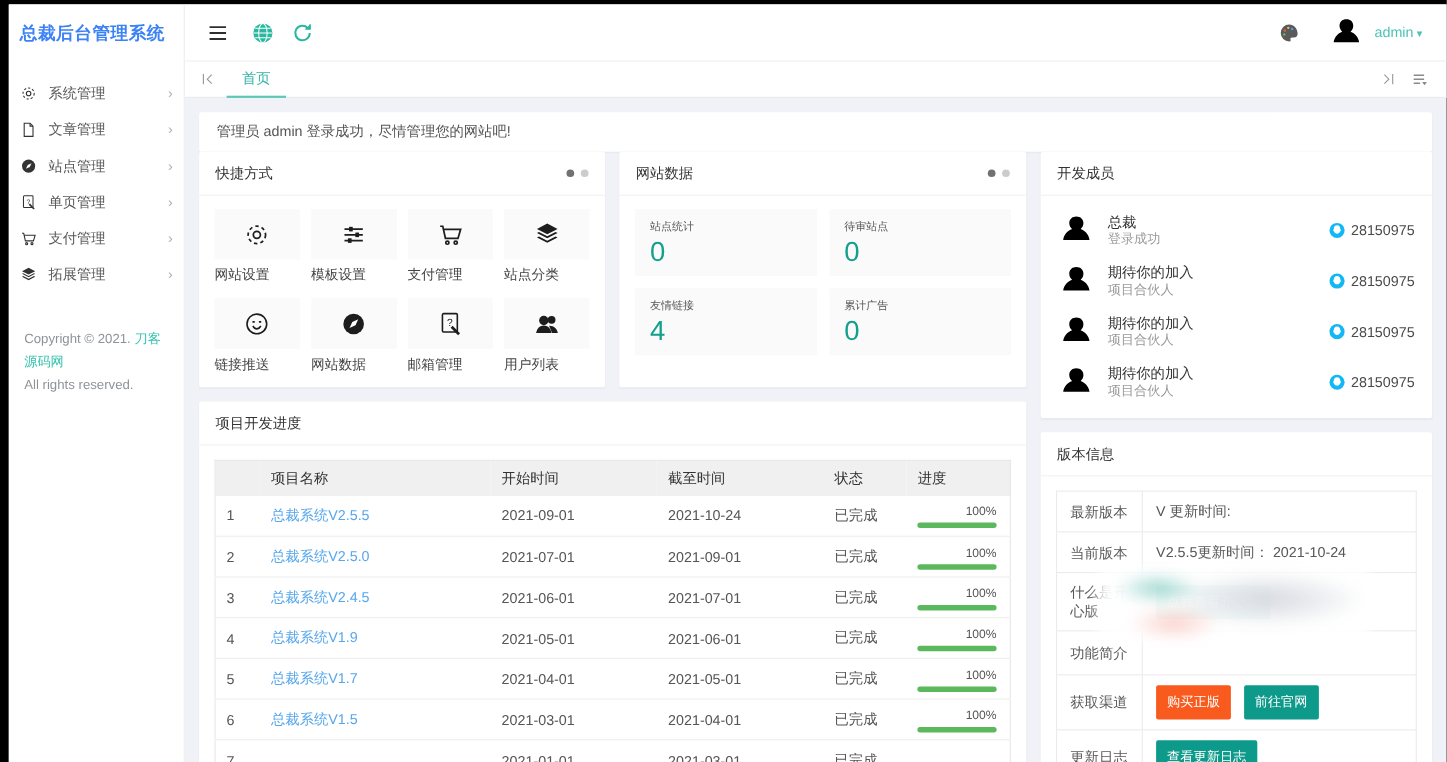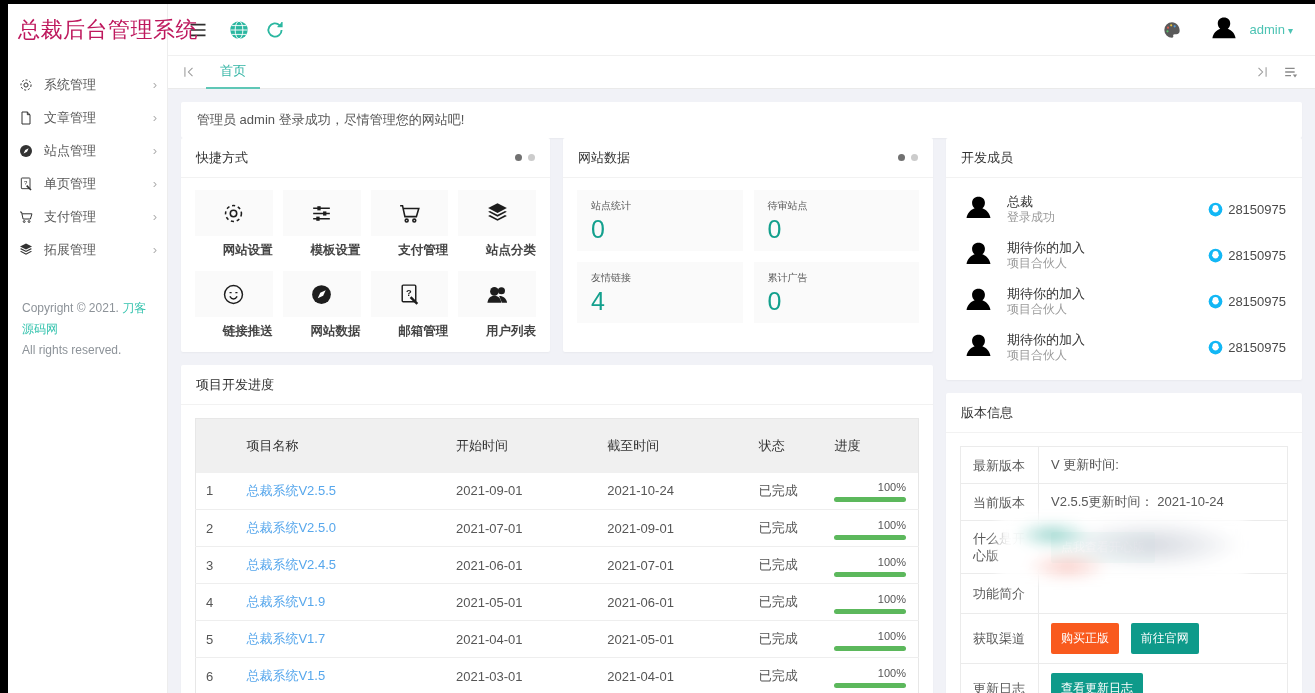--- a/index.html
+++ b/index.html
@@ -3,21 +3,21 @@
 <meta charset="utf-8">
 <style>
   * { box-sizing: border-box; margin: 0; padding: 0; }
   html,body { width:1315px; height:693px; background:#000; overflow:hidden;
     font-family:"Liberation Sans","DejaVu Sans",sans-serif; }
   .app { position:absolute; left:8px; top:4px; width:1307px; height:689px; background:#f1f2f7; }
 
   
   .sidebar { position:absolute; left:0; top:0; width:160px; height:100%; background:#fff; border-right:1px solid #ededed; z-index:3; }
   .logo { height:52px; display:flex; align-items:center; padding-left:10px;
-    font-family:"DejaVu Serif","Liberation Serif",serif; font-weight:normal; font-size:22px; color:#be185d; letter-spacing:0.5px; white-space:nowrap; }
+    font-family:"DejaVu Serif","Liberation Serif",serif; font-weight:bold; font-size:16px; color:#3b82f6; letter-spacing:0.5px; white-space:nowrap; }
   .menu { padding-top:12px; }
   .menu-item { display:flex; align-items:center; height:33px; padding:0 10px; color:#595959; font-size:13px; cursor:pointer; }
   .menu-item .mi-icon { width:16px; height:16px; margin-right:10px; color:#333; flex:0 0 16px; }
   .menu-item .mi-label { flex:1; }
   .menu-item .mi-arrow { color:#b0b0b0; font-size:13px; }
   .copyright { margin-top:32px; padding:0 14px; font-size:12px; color:#8d9399; line-height:21px; }
   .copyright a { color:#35c3ae; text-decoration:none; }
 
   
   .header { position:absolute; left:160px; top:0; right:0; height:52px; background:#fff; border-bottom:1px solid #f0f0f0; display:flex; align-items:center; z-index:2; }
@@ -43,21 +43,21 @@
   .cards-row { display:flex; gap:13px; margin-bottom:13px; }
   .card { background:#fff; border-radius:2px; box-shadow:0 1px 2px rgba(0,0,0,.04); }
   .card-hd { height:40px; display:flex; align-items:center; padding:0 15px; border-bottom:1px solid #f2f2f2; font-size:13px; color:#333; }
   .dots { margin-left:auto; display:flex; gap:6px; }
   .dot { width:7px; height:7px; border-radius:50%; background:#ccc; cursor:pointer; }
   .dot.on { background:#717171; }
 
   
   .card-shortcuts { width:369px; flex:0 0 369px; }
   .sc-grid { padding:12px 14px 10px; display:grid; grid-template-columns:repeat(4,1fr); gap:10px; }
-  .sc-item { text-align:right; cursor:pointer;font-weight:bold; }
+  .sc-item { text-align:left; cursor:pointer; }
   .sc-box { background:#fafafa; height:46px; display:flex; align-items:center; justify-content:center; color:#1d1d1d; }
   .sc-box svg { width:25px; height:25px; }
   .sc-label { font-size:12.5px; color:#444; margin-top:6px; margin-bottom:2px; }
 
   
   .card-stats { width:370px; flex:0 0 370px; }
   .st-grid { padding:12px 14px; display:grid; grid-template-columns:1fr 1fr; gap:11px; }
   .st-box { background:#fafafa; padding:9px 14px 7px; }
   .st-label { font-size:10px; color:#595959; }
   .st-value { font-size:25px; color:#13a08d; margin-top:2px; }
@@ -68,21 +68,21 @@
   .mb-row { display:flex; align-items:center; height:46px; }
   .mb-avatar { width:33px; height:33px; margin-right:12px; flex:0 0 33px; }
   .mb-name { font-size:13px; color:#333; line-height:16px; }
   .mb-role { font-size:12px; color:#9a9a9a; line-height:15px; }
   .mb-qq { margin-left:auto; display:flex; align-items:center; gap:5px; font-size:13px; color:#4a4a4a; }
   .qq-icon { width:15px; height:15px; }
 
   
   .tbl-wrap { padding:13px 14px 16px; }
   table.proj { width:100%; border-collapse:collapse; font-size:13px; }
-  table.proj thead th { background:#f0f0f0; color:#333; font-weight:normal; height:54px; text-align:left; padding:0 10px; }
+  table.proj thead th { background:#f0f0f0; color:#333; font-weight:normal; height:32px; text-align:left; padding:0 10px; }
   table.proj tbody td { border-bottom:1px solid #eee; height:37px; padding:2px 10px; color:#555; }
   table.proj tbody tr:last-child td { border-bottom:1px solid #e7e7e7; }
   table.proj { border:1px solid #e7e7e7; }
   .col-num { width:40px; }
   .col-name { width:205px; }
   .col-date { width:148px; }
   .col-status { width:74px; }
   .col-prog { width:92px; }
   .proj-link { color:#57a7ec; text-decoration:none; cursor:pointer; }
   .status-red { color:#f56c6c; }

